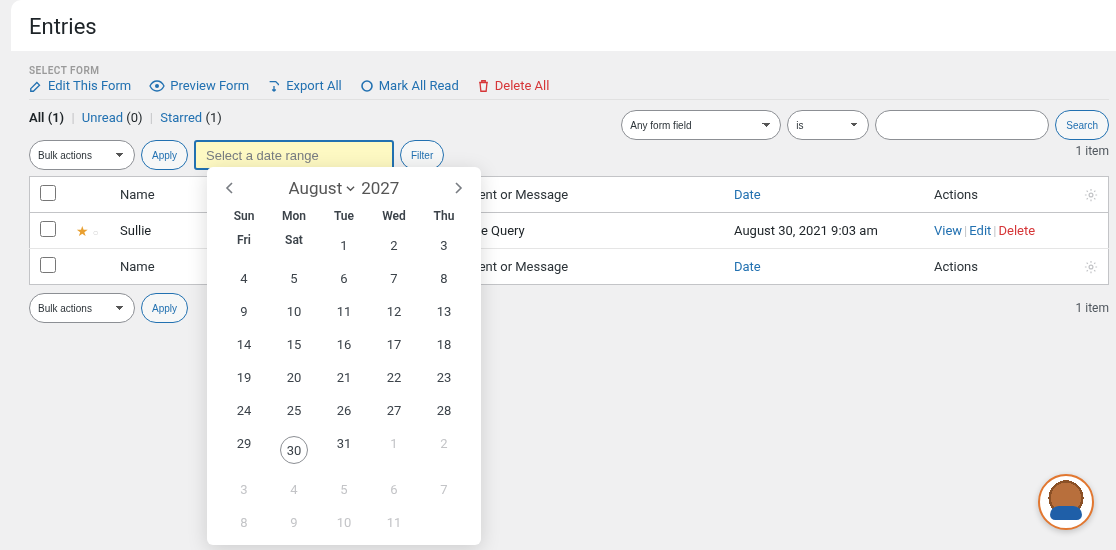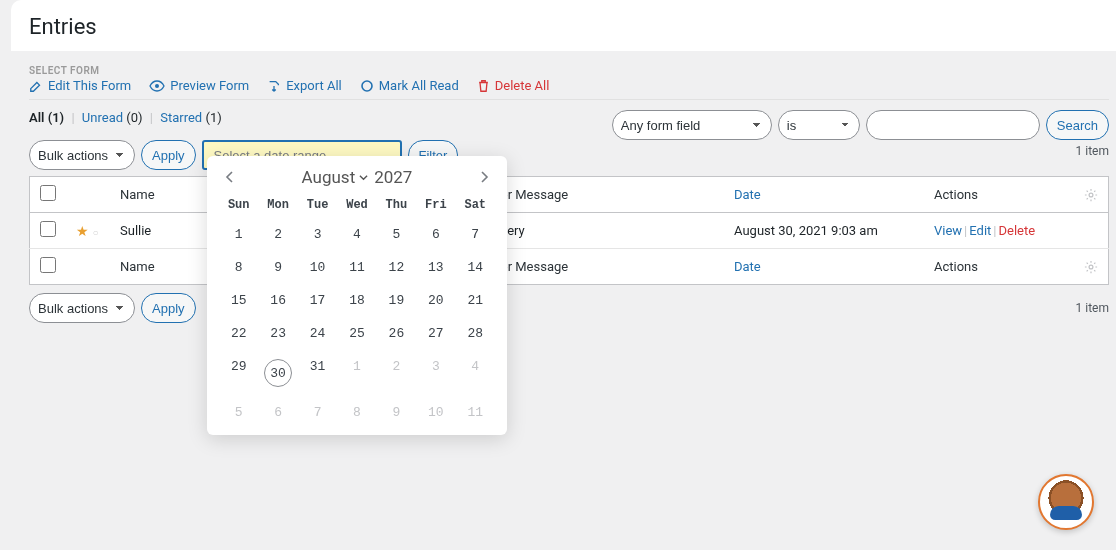--- a/index.html
+++ b/index.html
@@ -19,21 +19,21 @@
   .status-links { font-size: 13px; margin-bottom: 10px; }
   .status-links .link { color: #2271b1; cursor: pointer; }
   .status-links .count { color: #1d2327; }
   .status-links .sep { color: #c3c4c7; padding: 0 4px; }
   .status-links .active { color: #1d2327; font-weight: 600; }
 
   .filter-wrap { display: flex; justify-content: space-between; margin-bottom: 6px; align-items: flex-start; }
   .left-filters { display: flex; gap: 6px; align-items: center; position: relative; }
   .right-filters { display: flex; gap: 6px; align-items: center; }
   select, .text-input, .btn {
-    height: 30px; border: 1px solid #8c8f94; border-radius: 15px; background: #fff; font-size: 13px; color: #2c3338;
+    height: 30px; border: 1px solid #8c8f94; border-radius: 15px; background: #fff; font-size: 10px; color: #2c3338;
     padding: 0 8px;
   }
   select { padding-right: 24px; appearance: none; background-image: linear-gradient(45deg, transparent 50%, #555 50%), linear-gradient(135deg, #555 50%, transparent 50%); background-position: calc(100% - 14px) 12px, calc(100% - 10px) 12px; background-size: 4px 4px; background-repeat: no-repeat; }
   .btn { color: #2271b1; border-color: #2271b1; background: #f6f7f7; cursor: pointer; padding: 0 10px; }
   .btn.search { border-color: #2271b1; }
   .date-input { width: 200px; border: 2px solid #2271b1; border-radius: 3px; height: 30px; padding: 0 10px; font-size: 13px; background:#fef9c3; }
   .date-input::placeholder { color: #787c82; }
   .bulk-select { width: 106px; }
   .field-select { width: 160px; }
   .op-select { width: 82px; }
@@ -57,25 +57,25 @@
   .dot { color: #d4d4d4; font-size: 10px; margin-left: 4px;}
   .row-actions a { color: #2271b1; text-decoration: none; }
   .row-actions .red { color: #d63638; }
   .row-actions .sep2 { color: #c3c4c7; padding: 0 2px; }
   input[type=checkbox] { width: 16px; height: 16px; border: 1px solid #8c8f94; border-radius:3px; }
 
   .bottom-row { display:flex; gap:6px; align-items:center; margin-top:8px; }
   .bottom-count { margin-left:auto; font-size:12px; color:#50575e; }
 
   
-  .calendar { position: absolute; top: 16px; left: 178px; width: 300px; background:#fff; border-radius:6px; box-shadow: 0 4px 20px rgba(0,0,0,0.15); padding: 10px 12px 6px; z-index: 50; }
+  .calendar { position: absolute; top: 27px; left: 178px; width: 274px; background:#fff; border-radius:6px; box-shadow: 0 4px 20px rgba(0,0,0,0.15); padding: 10px 12px 6px; z-index: 50; }
   .cal-head { display:flex; align-items:center; justify-content:space-between; margin-bottom:6px; }
   .cal-nav { color:#787c82; cursor:pointer; padding:4px 6px; }
   .cal-mid { display:flex; gap:6px; align-items:center; font-size:17px; color:#555; }
-  .cal-grid { display:grid; grid-template-columns: repeat(7, 1fr); text-align:center;font-family:Liberation Mono, monospace; }
+  .cal-grid { display:grid; grid-template-columns: repeat(5, 1fr); text-align:center; }
   .cal-grid .dow { font-size:12px; font-weight:600; color:#3c434a; padding:4px 0 6px; }
   .cal-grid .day { font-size:13px; color:#3c434a; padding:9px 0; cursor:pointer; }
   .cal-grid .day.muted { color:#c3c4c7; }
   .cal-grid .day.today span { display:inline-flex; width:28px; height:28px; border:1px solid #8c8f94; border-radius:50%; align-items:center; justify-content:center; }
 
   .mascot { position:absolute; right:22px; bottom:20px; width:56px; height:56px; border-radius:50%; background: radial-gradient(circle at 50% 42%, #b86f3c 0 38%, #8a5026 38% 44%, transparent 44%), #fff; border:2px solid #e27730; box-shadow:0 2px 6px rgba(0,0,0,0.2); }
   .mascot::after{ content:""; position:absolute; left:10px; right:10px; bottom:8px; height:14px; background:#1f5fa8; border-radius:10px 10px 6px 6px; }
 
   svg { display:block; }
 </style>

